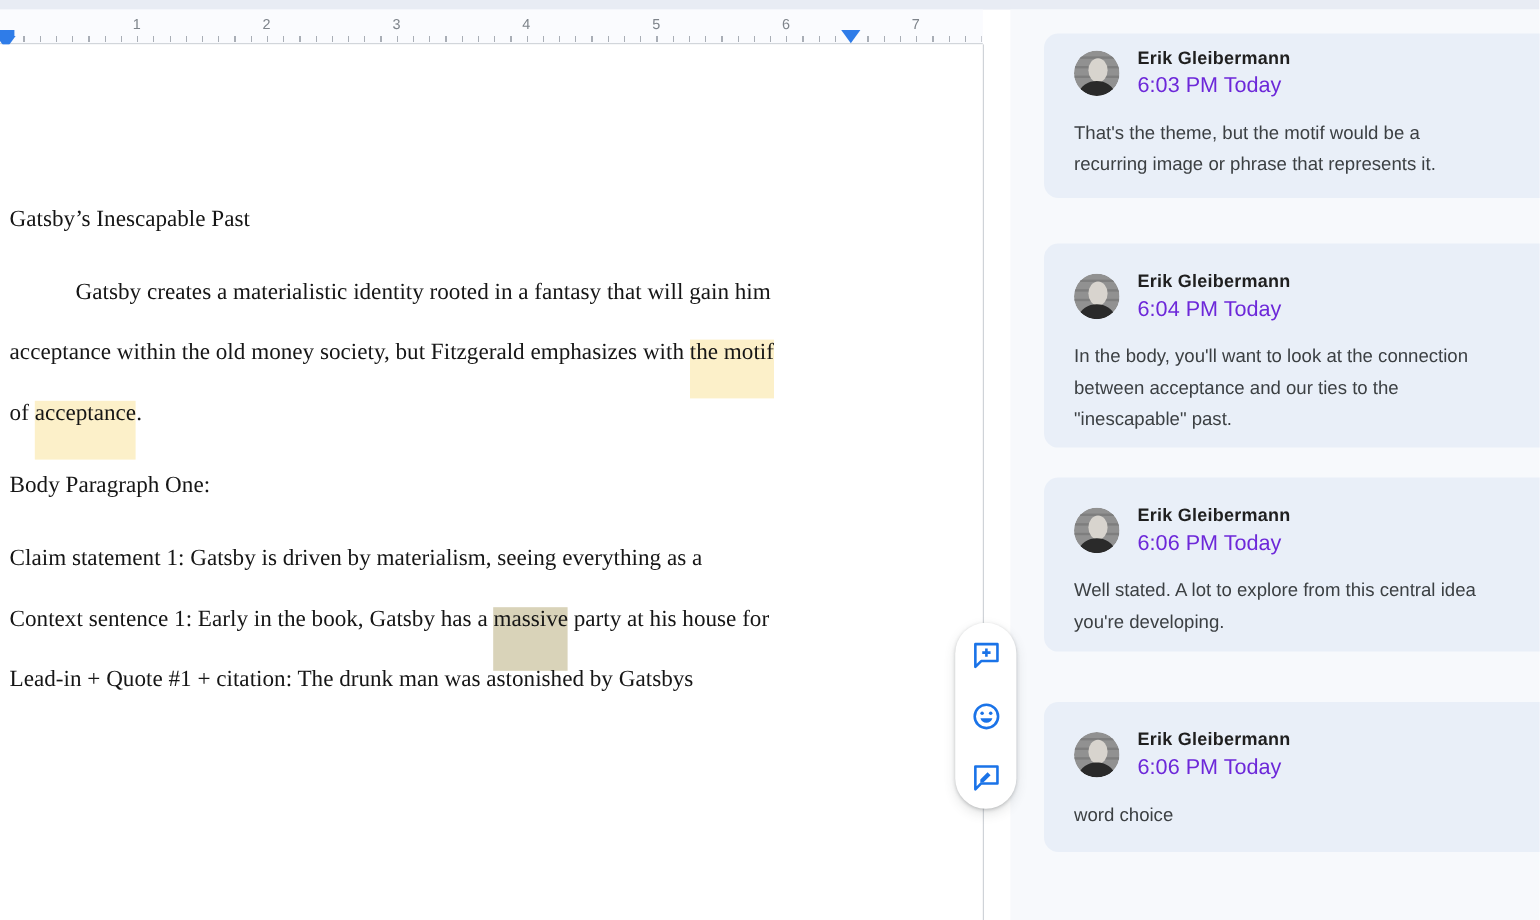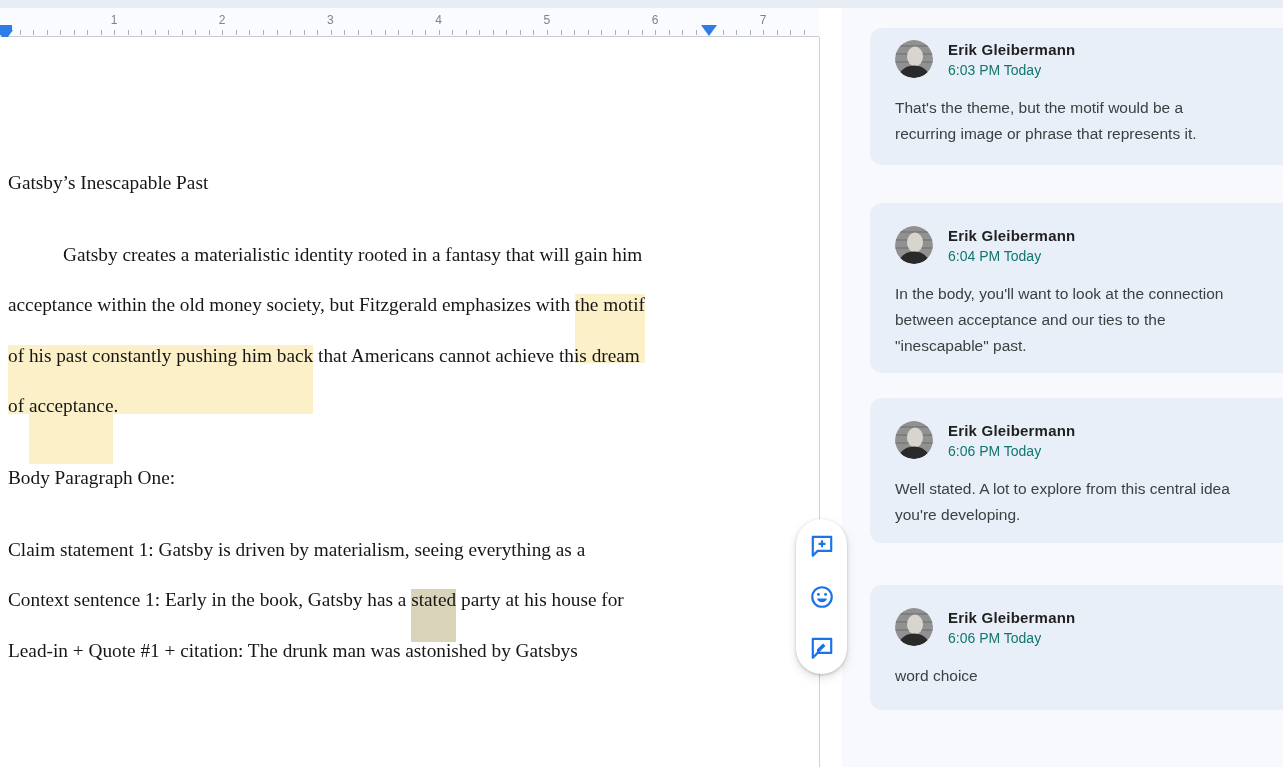--- a/index.html
+++ b/index.html
@@ -19,39 +19,39 @@
   .marker-tri{position:absolute;width:0;height:0;border-left:8px solid transparent;border-right:8px solid transparent;border-top:11px solid #2F7CE8}
   .marker-tri.mleft{left:-3px;top:22px}
   .marker-tri.mright{left:701px;top:17px}
 
   
   .page{position:absolute;left:0;top:37px;width:819px;height:730px;background:#ffffff}
   .doc-text{position:absolute;left:8px;top:134px;width:702px;font-family:"Liberation Serif",serif;font-size:19.3px;color:#161616}
   .dline{height:50.6px;line-height:24px;white-space:nowrap}
   .dline.center{text-align:left}
   .dline.indent{padding-left:55px}
-  .dline.gap{margin-top:21px}
-  .hl-y{background:#FCF0C9;padding-bottom:48px}
+  .dline.gap{margin-top:10px}
+  .hl-y{background:#FCF0C9;padding-bottom:28px}
   .hl-t{background:#D9D3B9;padding-bottom:32px}
   .ul{}
 
   
   .divider{position:absolute;left:819px;top:37px;width:1px;height:730px;background:#CFD3D8}
   .panel{position:absolute;left:842px;top:8px;width:463px;height:759px;background:#F7F9FC}
   .card{position:absolute;left:28px;width:446px;background:#E9EFF8;border-radius:12px;
         padding:23px 25px;box-sizing:border-box}
   .card1{top:20px;height:137px;padding-top:12px}
   .card2{top:195px;height:170px}
   .card3{top:390px;height:145px}
   .card4{top:577px;height:125px}
   .card-head{display:flex;align-items:center}
   .avatar{width:38px;height:38px;border-radius:50%;flex:0 0 38px;display:block}
   .meta{margin-left:15px}
   .author{font-size:15px;font-weight:bold;color:#1F1F1F;line-height:18px;letter-spacing:.2px}
-  .time{font-size:14px;color:#0f766e;margin-top:3px}
+  .time{font-size:18px;color:#6d28d9;margin-top:3px}
   .comment-body{margin-top:17px;font-size:15.5px;line-height:26px;color:#3C4043;white-space:pre-line}
 
   
   .pill{position:absolute;left:796px;top:519px;width:51px;height:155px;background:#ffffff;border-radius:26px;
     box-shadow:0 1px 3px rgba(60,64,67,.28),0 4px 10px rgba(60,64,67,.15);
     display:flex;flex-direction:column;align-items:center;justify-content:center;gap:25px}
   .pill button{width:26px;height:26px;border:none;background:none;padding:0;cursor:pointer;display:block}
   .pill svg{display:block}
 </style>
 </head>
@@ -71,25 +71,24 @@
   <div class="marker-bar"></div>
   <div class="marker-tri mleft"></div>
   <div class="marker-tri mright"></div>
 </div>
 
 <div class="page">
   <div class="doc-text">
     <div class="dline center"><span>Gatsby’s Inescapable Past</span></div>
     <div class="dline indent gap"><span>Gatsby creates a materialistic identity rooted in a fantasy that will gain him</span></div>
     <div class="dline"><span>acceptance within the old money society, but Fitzgerald emphasizes with </span><span class="hl-y">the motif</span></div>
-    <div class="dline"><span class="hl-y">of his past constantly pushing him back</span><span> that Americans cannot achieve this dream</span></div>
     <div class="dline"><span>of </span><span class="hl-y">acceptance</span><span>.</span></div>
     <div class="dline gap"><span class="ul">Body Paragraph One:</span></div>
     <div class="dline gap"><span>Claim statement 1: Gatsby is driven by materialism, seeing everything as a</span></div>
-    <div class="dline"><span>Context sentence 1: Early in the book, Gatsby has a </span><span class="hl-t">stated</span><span> party at his house for</span></div>
+    <div class="dline"><span>Context sentence 1: Early in the book, Gatsby has a </span><span class="hl-t">massive</span><span> party at his house for</span></div>
     <div class="dline"><span>Lead-in + Quote #1 + citation: The drunk man was astonished by Gatsbys</span></div>
   </div>
 </div>
 
 <div class="divider"></div>
 
 <div class="panel">
 
   <div class="card card1">
     <div class="card-head">

